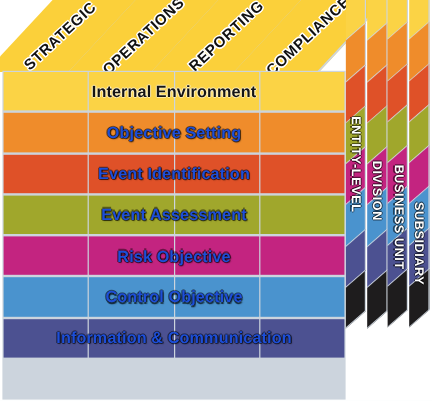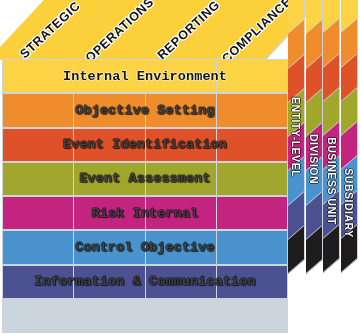--- a/index.html
+++ b/index.html
@@ -48,24 +48,24 @@
   }
   .cell{
     flex:1 1 0;margin:0 1px 1px 0;position:relative;
   }
   .cell:first-child{margin-left:1px;}
   .row:first-child .cell{margin-top:1px;}
   .row-label{
     position:absolute;left:0;top:0;width:286px;height:100%;
     display:flex;align-items:center;justify-content:center;
     font-size:13.5px;font-weight:bold;letter-spacing:.1px;
-    white-space:nowrap;pointer-events:none;z-index:5;font-family:Liberation Mono, monospace;
+    white-space:nowrap;pointer-events:none;z-index:5;
   }
   .row-label.light{
-    color:#404040;
+    color:#1d4ed8;
     text-shadow:-1px 0 rgba(0,0,0,.45),1px 0 rgba(0,0,0,.45),
                 0 -1px rgba(0,0,0,.45),0 1px rgba(0,0,0,.45),
                 1px 1px 1px rgba(0,0,0,.5);
   }
   .row-label.dark{
     color:#141414;
     text-shadow:-1px 0 rgba(255,255,255,.5),1px 0 rgba(255,255,255,.5),
                 0 -1px rgba(255,255,255,.5),0 1px rgba(255,255,255,.5);
   }
   .row-wrap{position:relative;}
@@ -165,21 +165,21 @@
         </div>
         <div class="row-label light">Event Assessment</div>
       </div>
       <div class="row-wrap">
         <div class="row">
           <div class="cell" style="background: rgb(195, 36, 128);"></div>
           <div class="cell" style="background: rgb(195, 36, 128);"></div>
           <div class="cell" style="background: rgb(195, 36, 128);"></div>
           <div class="cell" style="background: rgb(195, 36, 128);"></div>
         </div>
-        <div class="row-label light">Risk Internal</div>
+        <div class="row-label light">Risk Objective</div>
       </div>
       <div class="row-wrap">
         <div class="row">
           <div class="cell" style="background: rgb(74, 147, 206);"></div>
           <div class="cell" style="background: rgb(74, 147, 206);"></div>
           <div class="cell" style="background: rgb(74, 147, 206);"></div>
           <div class="cell" style="background: rgb(74, 147, 206);"></div>
         </div>
         <div class="row-label light">Control Objective</div>
       </div>

